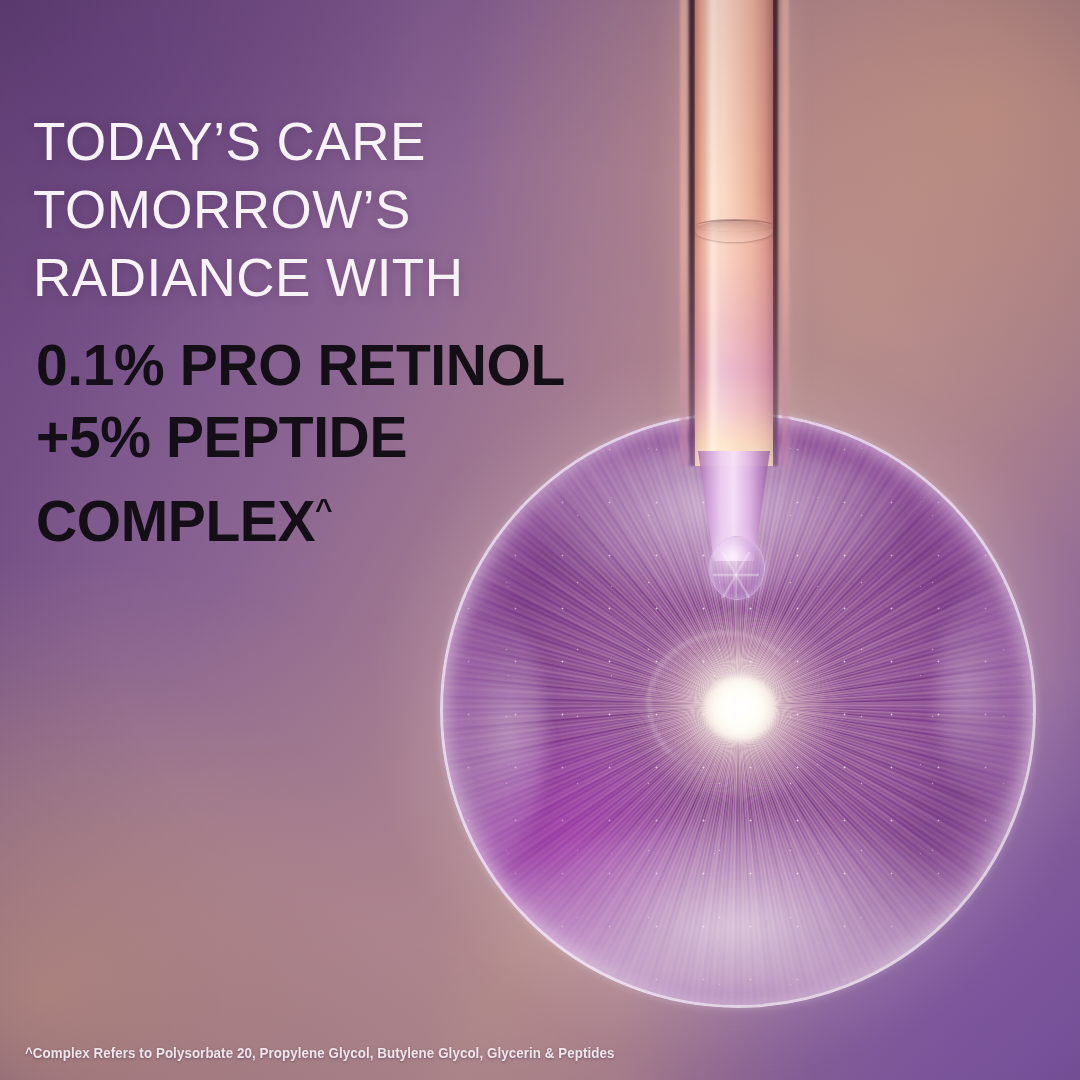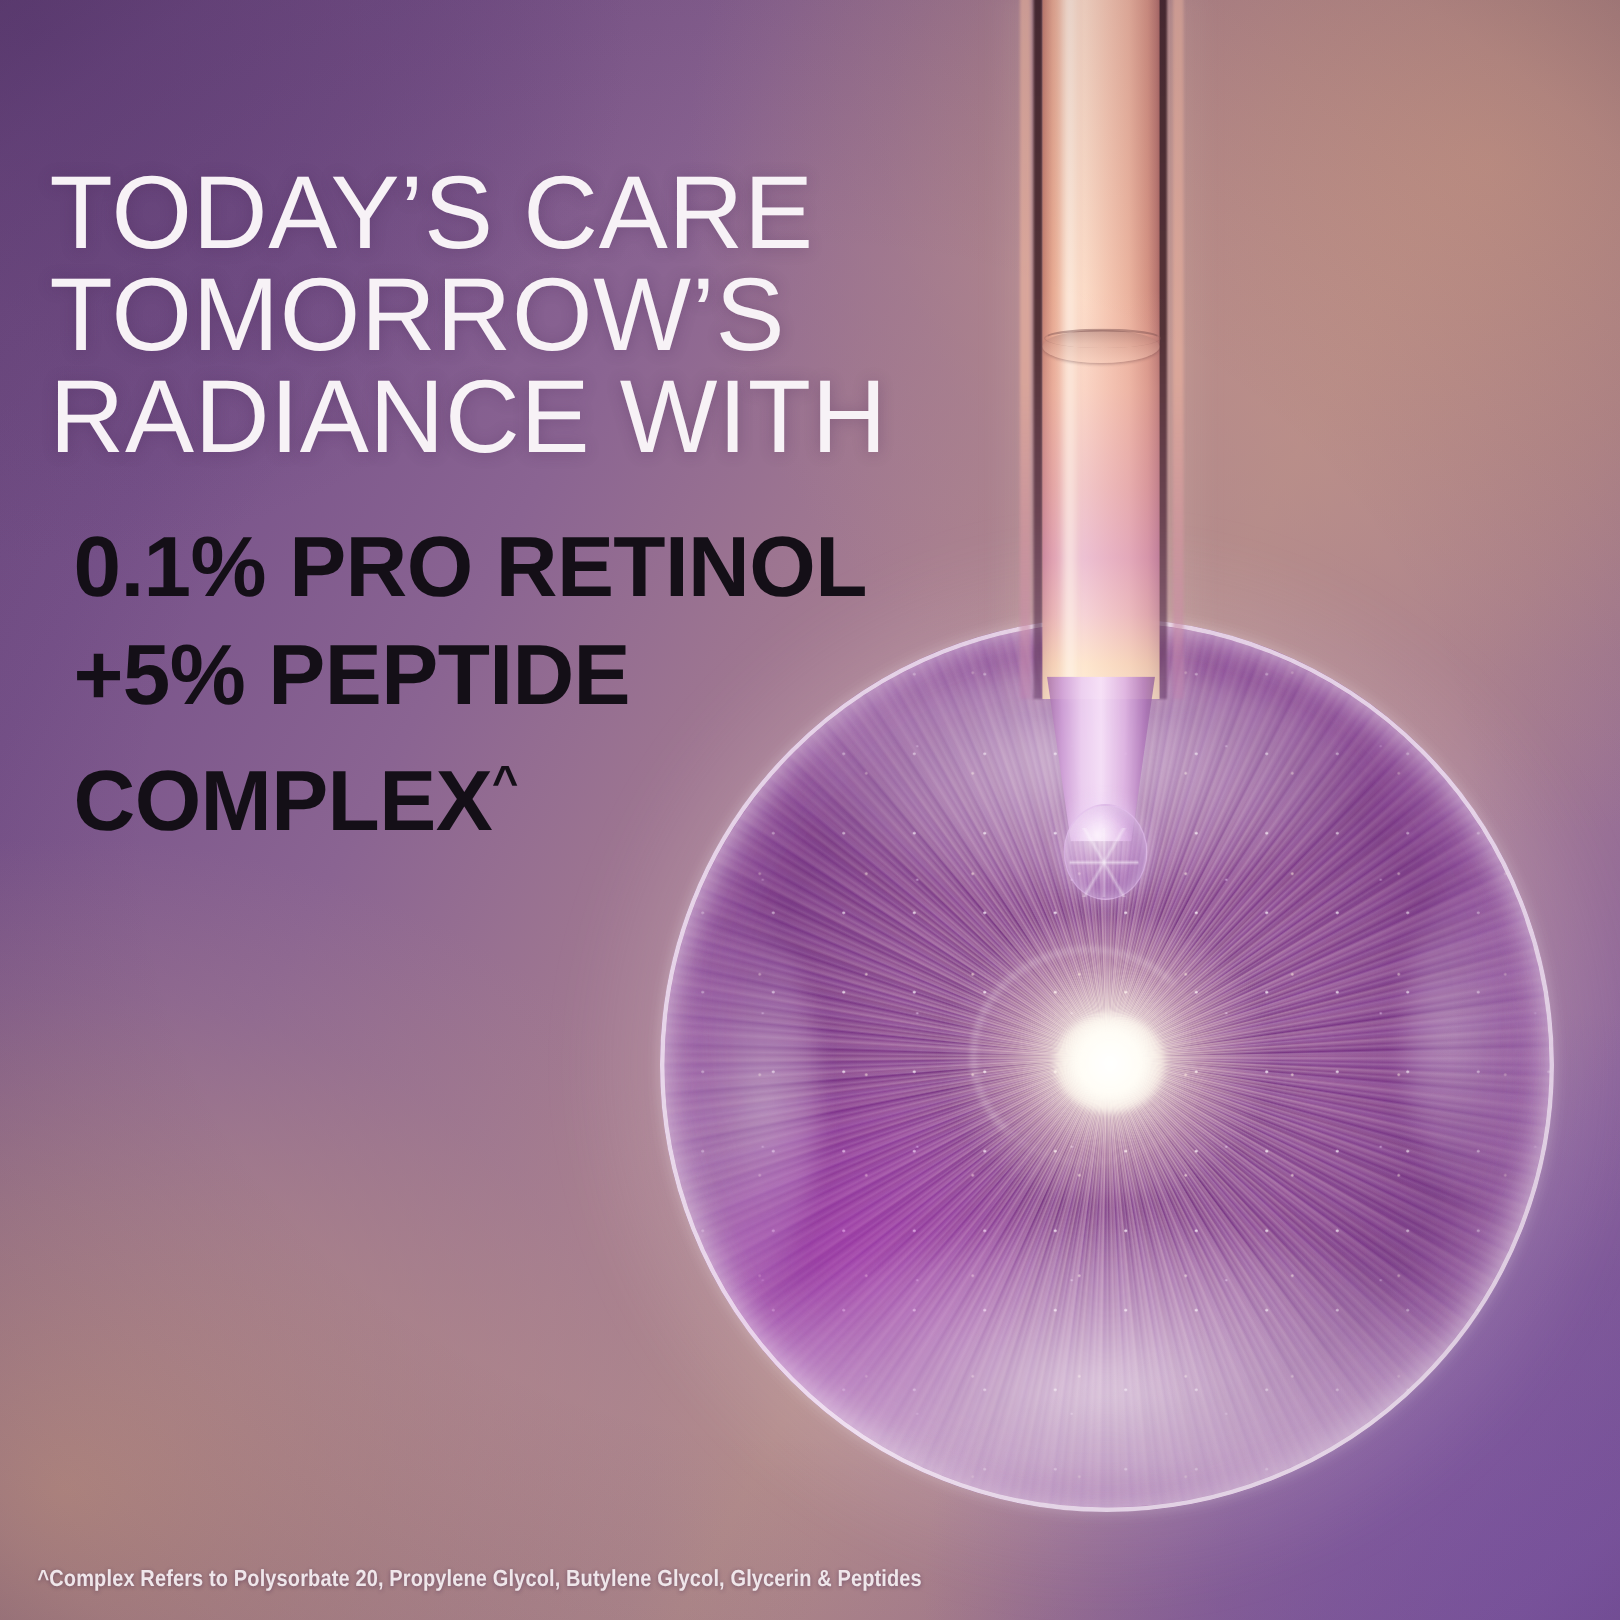--- a/index.html
+++ b/index.html
@@ -431,30 +431,30 @@
   .copy-block {
     position: absolute;
     left: 33px;
     top: 108px;
     width: 680px;
     z-index: 6;
   }
   .headline {
     margin: 0;
     color: #f7f2f6;
-    font-size: 69px;
+    font-size: 53px;
     line-height: 68px;
     font-weight: 400;
     letter-spacing: 0.5px;
     text-transform: uppercase;
     text-shadow: 0 1px 10px rgba(70,38,84,0.30);
     white-space: pre-line;
   }
   .subhead {
-    margin: 16px;
+    margin: 3px;
     padding-top: 14px;
     color: #140f17;
     font-size: 57px;
     line-height: 72px;
     font-weight: 700;
     letter-spacing: -0.4px;
     text-transform: uppercase;
     white-space: pre-line;
   }
   .subhead .dagger {

